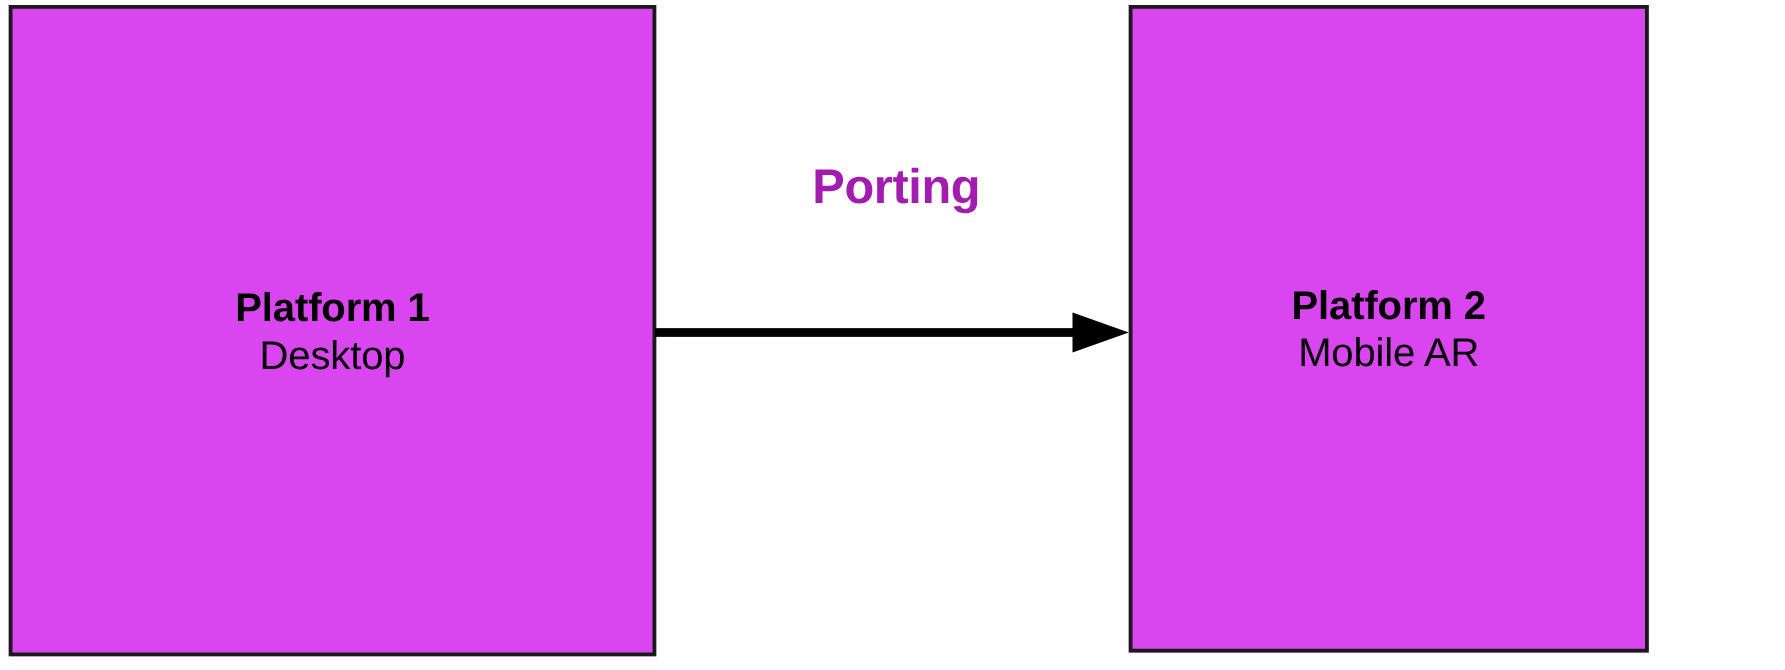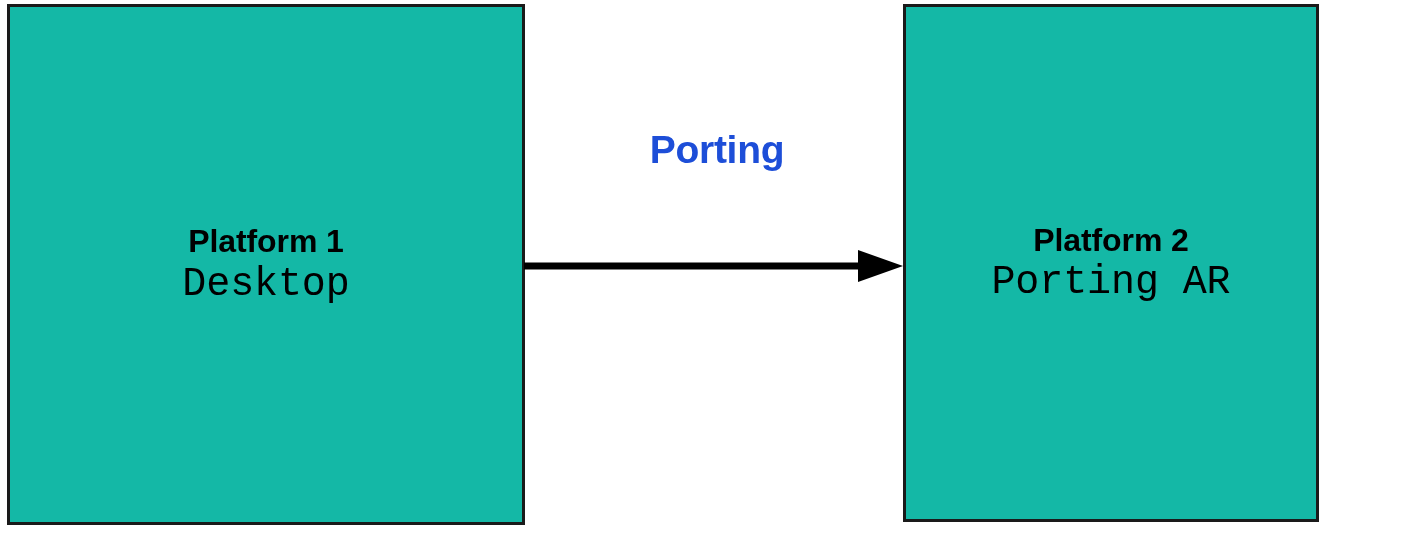--- a/index.html
+++ b/index.html
@@ -16,21 +16,21 @@
     width: 1428px;
     height: 536px;
     background: #ffffff;
     overflow: hidden;
   }
 
   
   .platform-box {
     position: absolute;
     box-sizing: border-box;
-    background: #14b8a6;
+    background: #d946ef;
     border: 3px solid #1A1A1A;
     display: flex;
     flex-direction: column;
     align-items: center;
     justify-content: center;
   }
   #box-left {
     left: 7px;
     top: 4px;
     width: 518px;
@@ -51,26 +51,25 @@
   .box-title {
     display: block;
     font-size: 32px;
     font-weight: bold;
     color: #000000;
     letter-spacing: -0.1px;
     white-space: nowrap;
   }
   .box-subtitle {
     display: block;
-    font-size: 40px;
+    font-size: 32px;
     font-weight: normal;
     color: #000000;
     letter-spacing: -0.1px;
     white-space: nowrap;
-    font-family: Liberation Mono, monospace;
   }
 
   
   #connector {
     position: absolute;
     left: 520px;
     top: 244px;
     width: 388px;
     height: 44px;
     overflow: visible;
@@ -79,41 +78,41 @@
     display: block;
   }
   #edge-label {
     position: absolute;
     left: 557px;
     top: 128px;
     width: 320px;
     text-align: center;
     font-size: 39px;
     font-weight: bold;
-    color: #1d4ed8;
+    color: #a21caf;
     letter-spacing: -0.3px;
     white-space: nowrap;
   }
 </style>
 </head>
 <body>
 
 <div id="canvas">
 
   <div class="platform-box" id="box-left">
     <div class="box-inner">
       <span class="box-title">Platform 1</span>
       <span class="box-subtitle">Desktop</span>
     </div>
   </div>
 
   <div class="platform-box" id="box-right">
     <div class="box-inner">
       <span class="box-title">Platform 2</span>
-      <span class="box-subtitle">Porting AR</span>
+      <span class="box-subtitle">Mobile AR</span>
     </div>
   </div>
 
   <div id="connector">
     <svg width="388" height="44" viewBox="0 0 388 44" xmlns="http://www.w3.org/2000/svg">
       <rect x="4" y="18.5" width="340" height="7" fill="#000000"></rect>
       <polygon points="338,6 383,22 338,38" fill="#000000"></polygon>
     </svg>
   </div>
 

